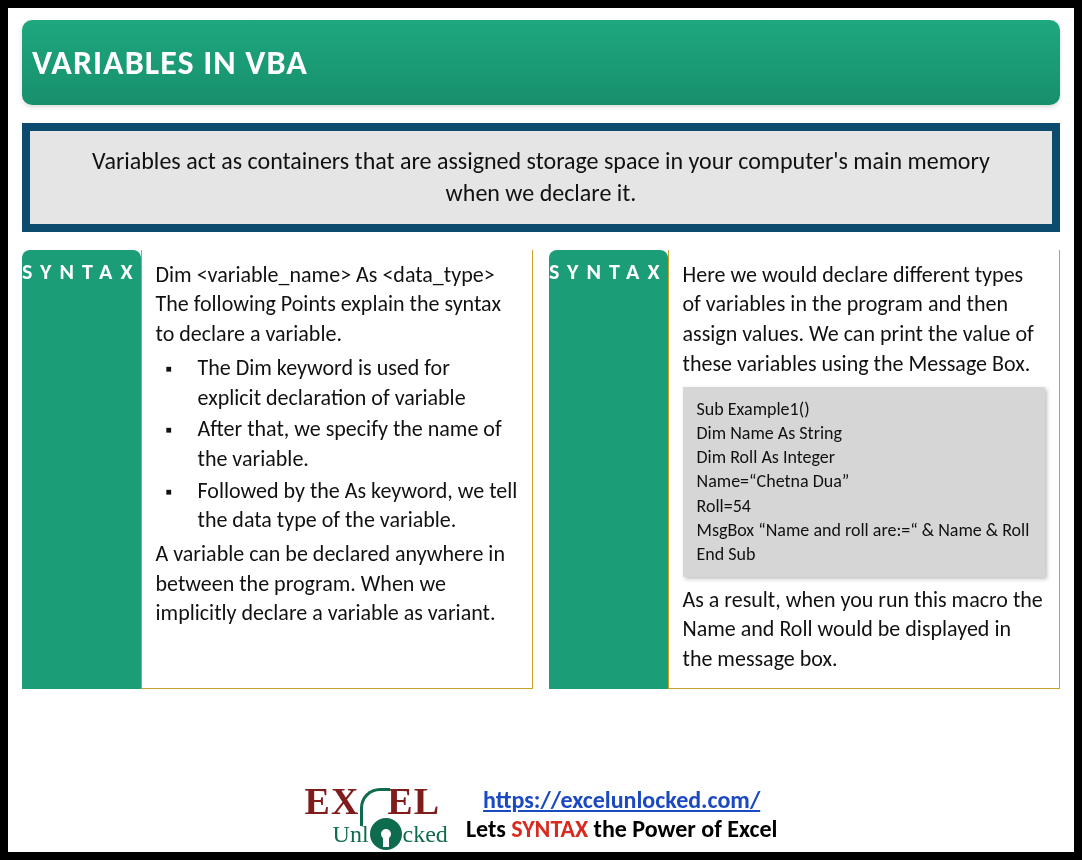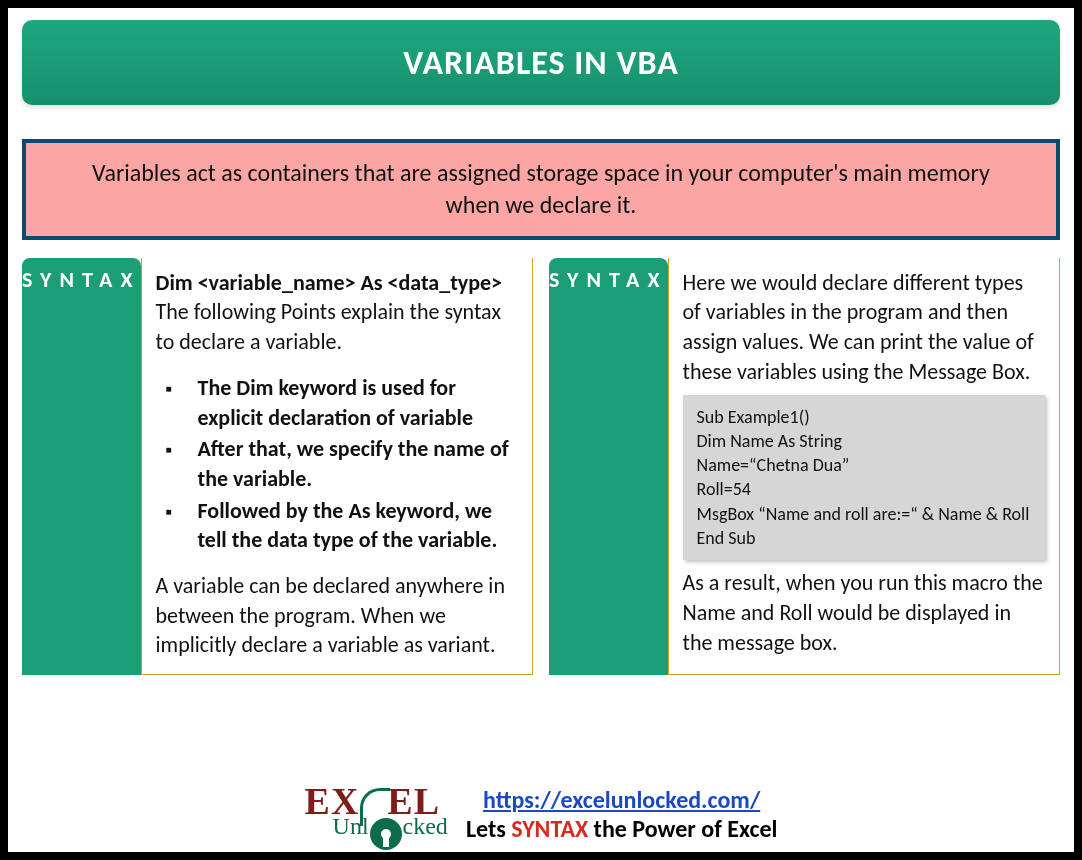--- a/index.html
+++ b/index.html
@@ -11,30 +11,29 @@
     border: 8px solid #000;
     padding: 12px 14px 0 14px;
     position: relative;
   }
   .title-bar {
     background: #1b9e77;
     background: linear-gradient(to bottom, #1ea87f, #178f6d);
     color: #fff;
     font-size: 34px;
     font-weight: 800;
-    text-align: center;
     padding: 22px 10px;
     border-radius: 10px;
     letter-spacing: 1px;
     box-shadow: 0 2px 4px rgba(0,0,0,0.15);
   }
   .description-box {
-    margin-top: 34px;
-    background: #fca5a5;
-    border: 4px solid #0c4a6e;
+    margin-top: 18px;
+    background: #e5e5e5;
+    border: 8px solid #0c4a6e;
     text-align: center;
     font-size: 24px;
     color: #111;
     padding: 14px 40px;
     line-height: 1.35;
   }
   .columns {
     display: flex;
     gap: 16px;
     margin-top: 18px;
@@ -57,27 +56,26 @@
   .col-body {
     border: 1.5px solid #c9a227;
     border-top: none;
     padding: 10px 14px 14px 14px;
     font-size: 22px;
     line-height: 1.35;
     color: #111;
     flex: 1;
   }
   .syntax-line {
-    font-weight: 700;
+    font-weight: 400;
   }
   ul.bullets {
     list-style: none;
     padding-left: 28px;
-    margin: 16px 0;
-    font-weight: bold;
+    margin: 4px 0;
   }
   ul.bullets li {
     position: relative;
     padding-left: 14px;
     margin-bottom: 2px;
   }
   ul.bullets li::before {
     content: '■';
     position: absolute;
     left: -18px;
@@ -117,21 +115,21 @@
     display: flex;
     align-items: center;
   }
   .logo-bottom {
     font-family: 'Times New Roman', Georgia, serif;
     font-size: 24px;
     color: #0f6b4e;
     margin-top: -6px;
     margin-left: 28px;
     display: flex;
-    align-items: flex-start;
+    align-items: flex-end;
   }
   .keyhole-outer {
     display: inline-flex;
     width: 32px; height: 32px;
     border: 3px solid #0f6b4e;
     border-radius: 50%;
     background: #0f6b4e;
     align-items: center;
     justify-content: center;
     margin: 0 1px;
@@ -187,20 +185,21 @@
     </div>
   </div>
 
   <div class="col">
     <div class="col-header">SYNTAX</div>
     <div class="col-body">
       <div>Here we would declare different types of variables in the program and then assign values. We can print the value of these variables using the Message Box.</div>
       <div class="code-box">
         <div>Sub Example1()</div>
         <div>Dim Name As String</div>
+        <div>Dim Roll As Integer</div>
         <div>Name=“Chetna Dua”</div>
         <div>Roll=54</div>
         <div>MsgBox “Name and roll are:=“ &amp; Name &amp; Roll</div>
         <div>End Sub</div>
       </div>
       <div>As a result, when you run this macro the Name and Roll would be displayed in the message box.</div>
     </div>
   </div>
 
 </div>

